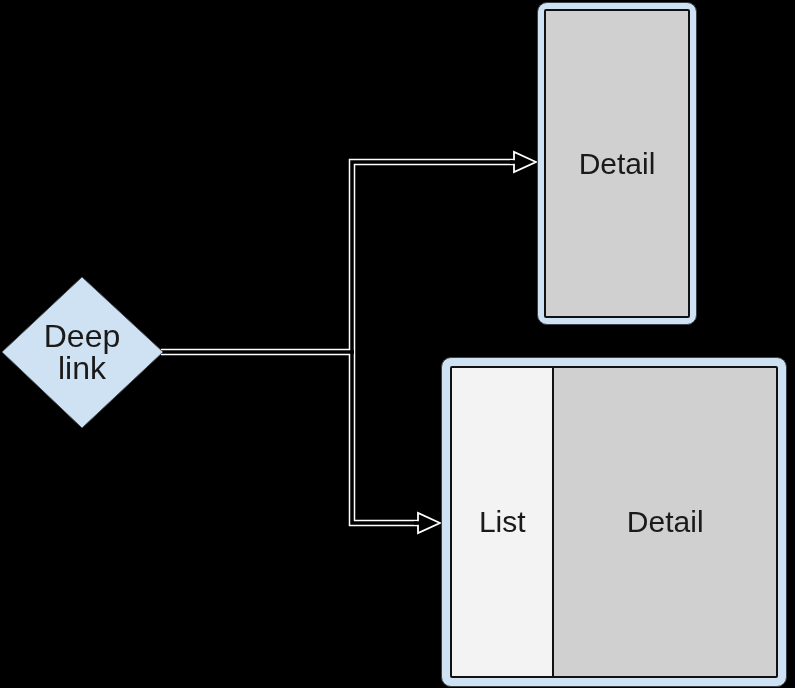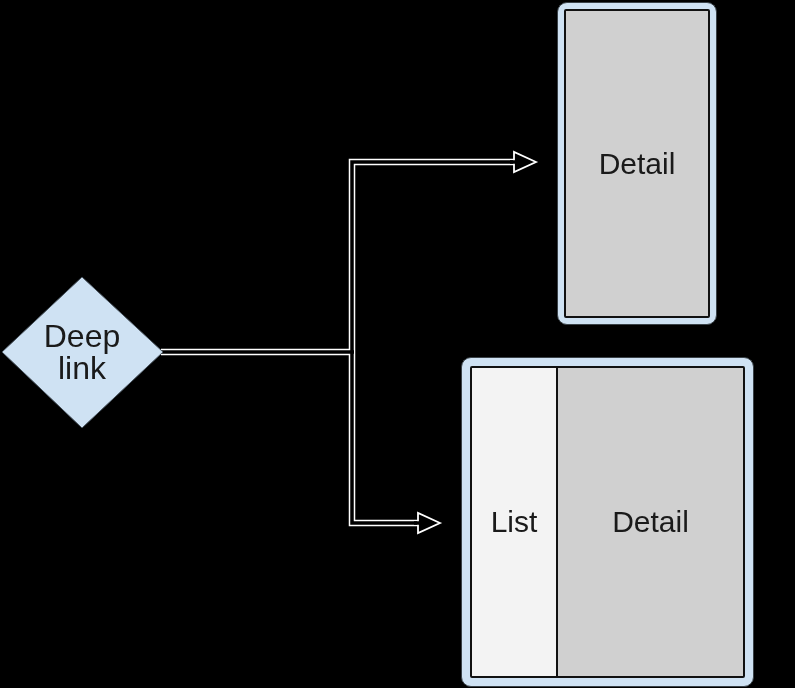--- a/index.html
+++ b/index.html
@@ -35,33 +35,32 @@
     left: 37px;
     top: 320px;
     width: 90px;
   }
   .device {
     position: absolute;
     box-sizing: border-box;
     background: #cfe2f3;
     border: 1px solid #3a4248;
     border-radius: 10px;
-    margin-left: 20px;
   }
   #device-detail {
     left: 537px;
     top: 2px;
     width: 160px;
     height: 323px;
     padding: 6px;
   }
   #device-list-detail {
     left: 441px;
     top: 357px;
-    width: 293px;
+    width: 346px;
     height: 330px;
     padding: 8px;
   }
   .screen {
     box-sizing: border-box;
     width: 100%;
     height: 100%;
     border: 2px solid #111;
     border-radius: 2px;
     display: flex;

